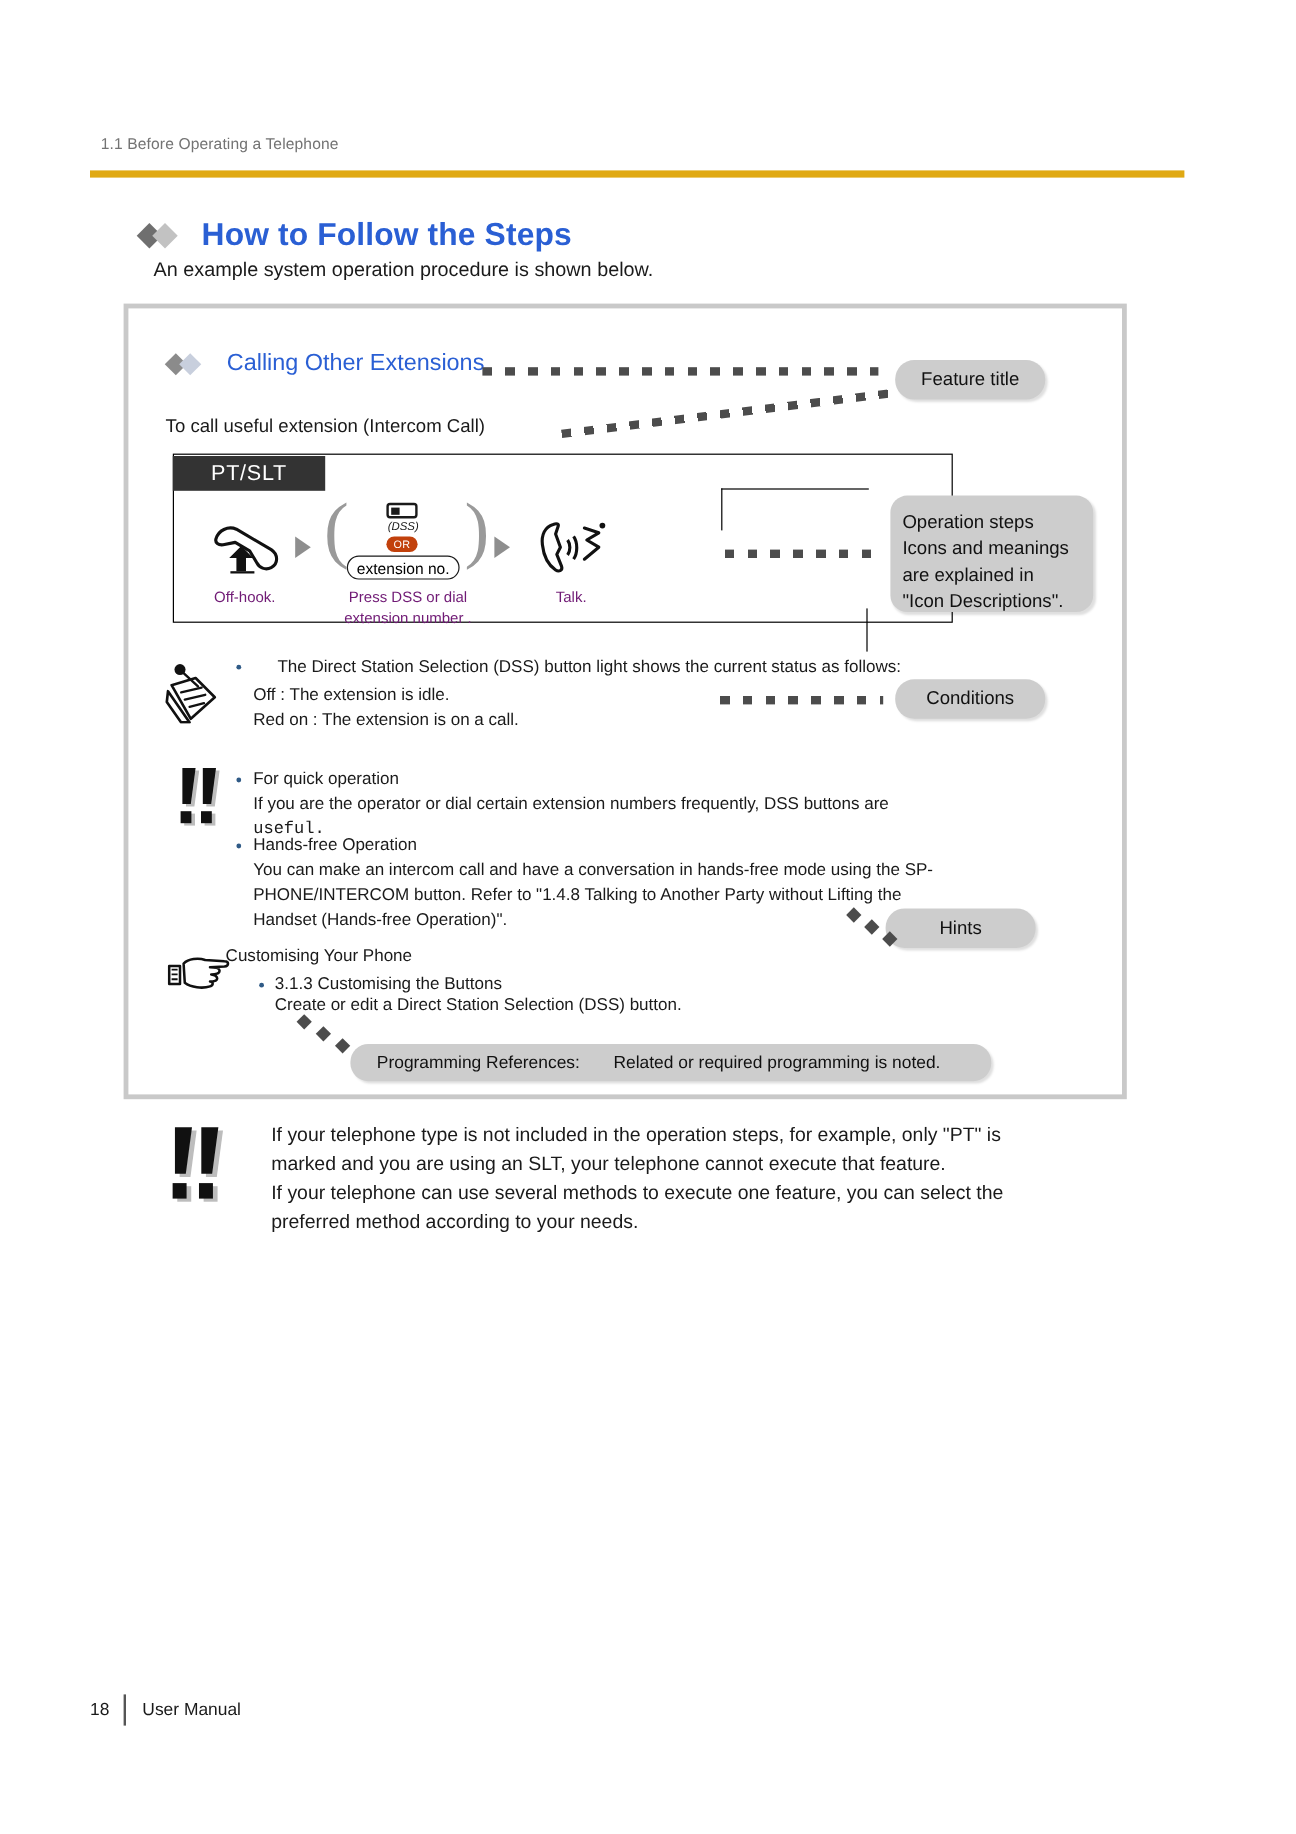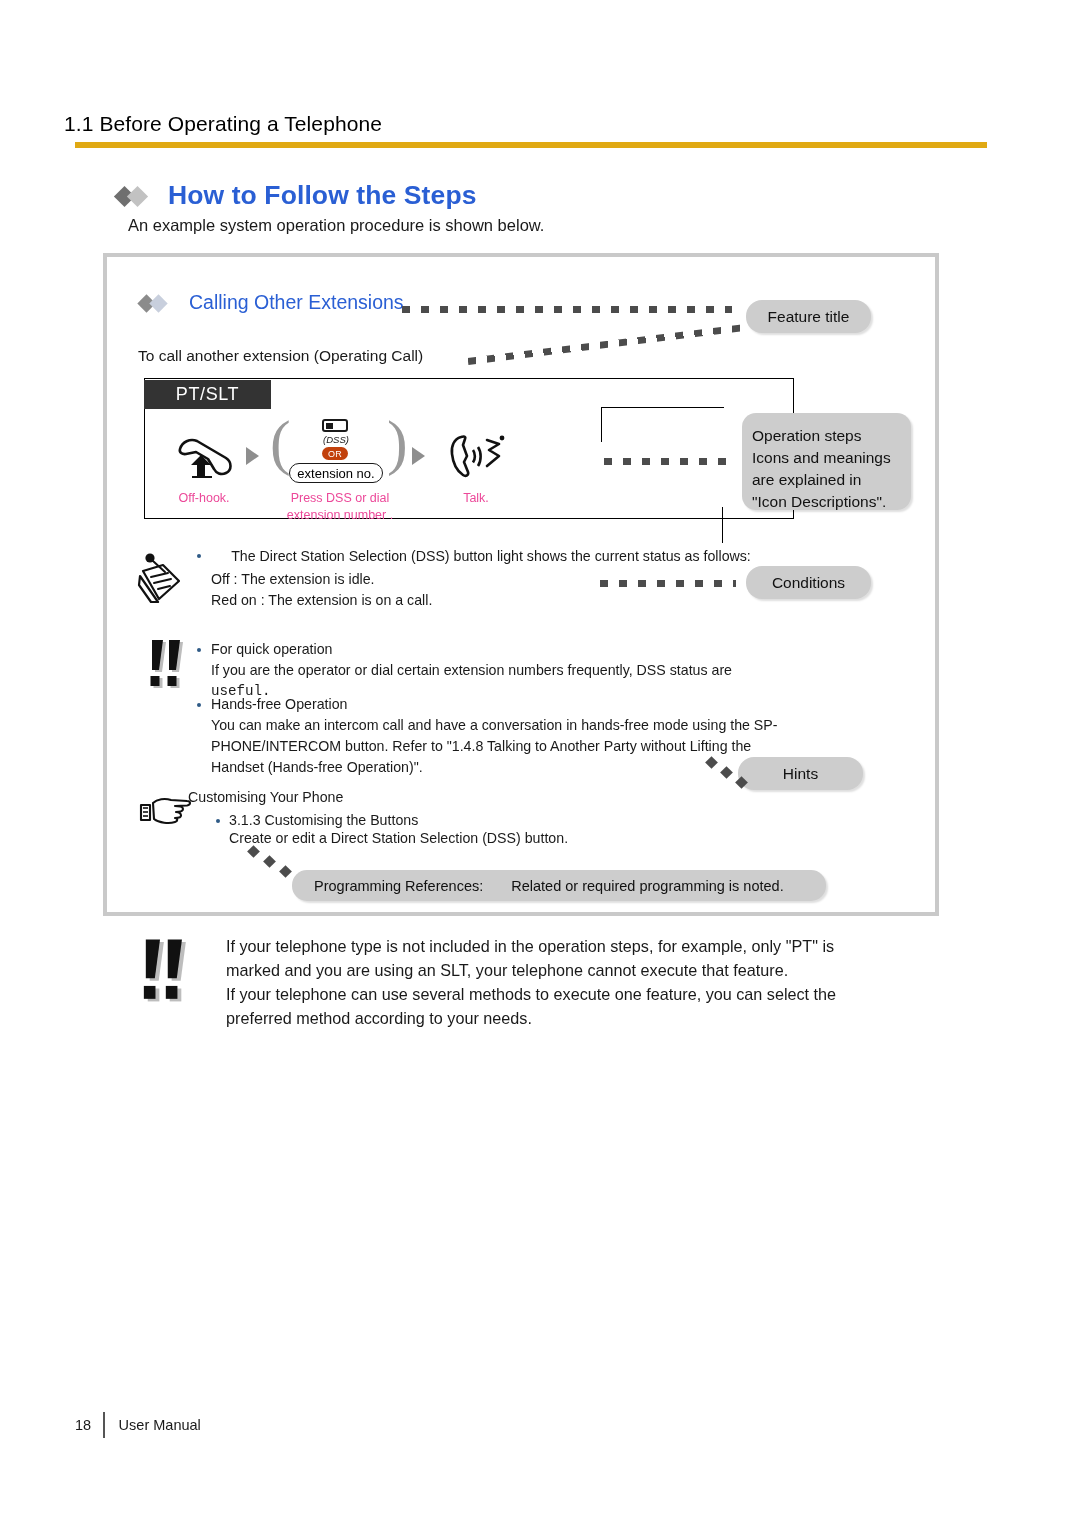--- a/index.html
+++ b/index.html
@@ -12,25 +12,25 @@
     height: 1528px;
     position: relative;
     font-family: "Liberation Sans", sans-serif;
     color: #000000;
     overflow: hidden;
   }
 
   
   .running-header {
     position: absolute;
-    left: 64px;
+    left: 84px;
     top: 112px;
-    font-size: 21px;
+    font-size: 13px;
     letter-spacing: 0.1px;
-    color: #000000;
+    color: #737373;
   }
   .header-rule {
     position: absolute;
     left: 75px;
     top: 142px;
     width: 912px;
     height: 6px;
     background: #e0a913;
   }
 
@@ -154,21 +154,21 @@
     letter-spacing: 0.6px;
     display: flex;
     align-items: center;
     justify-content: center;
   }
 
   .step {
     position: absolute;
     text-align: center;
     font-size: 12.5px;
-    color: #ec4899;
+    color: #701a75;
     line-height: 1.35;
   }
   .step-label { margin-top: 4px; }
 
   .step-arrow {
     position: absolute;
     width: 0; height: 0;
     border-top: 9px solid transparent;
     border-bottom: 9px solid transparent;
     border-left: 13px solid #8e8e8e;
@@ -354,21 +354,21 @@
 
 <div class="example-box"></div>
 
 <div class="feature-heading">
   <span class="diamond-pair">
       <i class="d1"></i>
       <i class="d2"></i>
     </span>
   <span class="feature-heading-text">Calling Other Extensions</span>
 </div>
-<div class="feature-sub">To call another extension (Operating Call)</div>
+<div class="feature-sub">To call useful extension (Intercom Call)</div>
 
 <div class="leader" style="left:402px; top:306px; width:330px;"></div>
 
 <div class="leader-angled" style="left:468px; top:358px; width:276px; transform:rotate(-7deg);"></div>
 
 <div class="steps-panel"></div>
 <div class="pt-slt-tab">PT/SLT</div>
 
 <div>
   <svg class="icon-note" style="left:172px; top:432px;" width="66" height="46" viewBox="0 0 66 46">
@@ -472,21 +472,21 @@
     <path d="M13 1 L24 1 L20 31 L13 31 Z"></path>
     <rect x="11.5" y="37" width="9" height="10"></rect>
     <path d="M30 1 L41 1 L37 31 L30 31 Z"></path>
     <rect x="28.5" y="37" width="9" height="10"></rect>
   </g>
 </svg>
 
 <div>
   <span class="bullet-dot" style="left:197px; top:648px;"></span>
   <div class="note-text" style="left:211px; top:639px;">For quick operation</div>
-  <div class="note-text" style="left:211px; top:660px; width:620px;">If you are the operator or dial certain extension numbers frequently, DSS status are</div>
+  <div class="note-text" style="left:211px; top:660px; width:620px;">If you are the operator or dial certain extension numbers frequently, DSS buttons are</div>
   <div class="note-text" style="left:211px; top:681px;font-family:Liberation Mono, monospace;">useful.</div>
 
   <span class="bullet-dot" style="left:197px; top:703px;"></span>
   <div class="note-text" style="left:211px; top:694px;">Hands-free Operation</div>
   <div class="note-text" style="left:211px; top:715px; width:640px;">You can make an intercom call and have a conversation in hands-free mode using the SP-</div>
   <div class="note-text" style="left:211px; top:736px; width:640px;">PHONE/INTERCOM button. Refer to "1.4.8 Talking to Another Party without Lifting the</div>
   <div class="note-text" style="left:211px; top:757px;">Handset (Hands-free Operation)".</div>
 </div>
 
 <svg class="icon-note" style="left:137px; top:792px;" width="56" height="36" viewBox="0 0 56 36">

